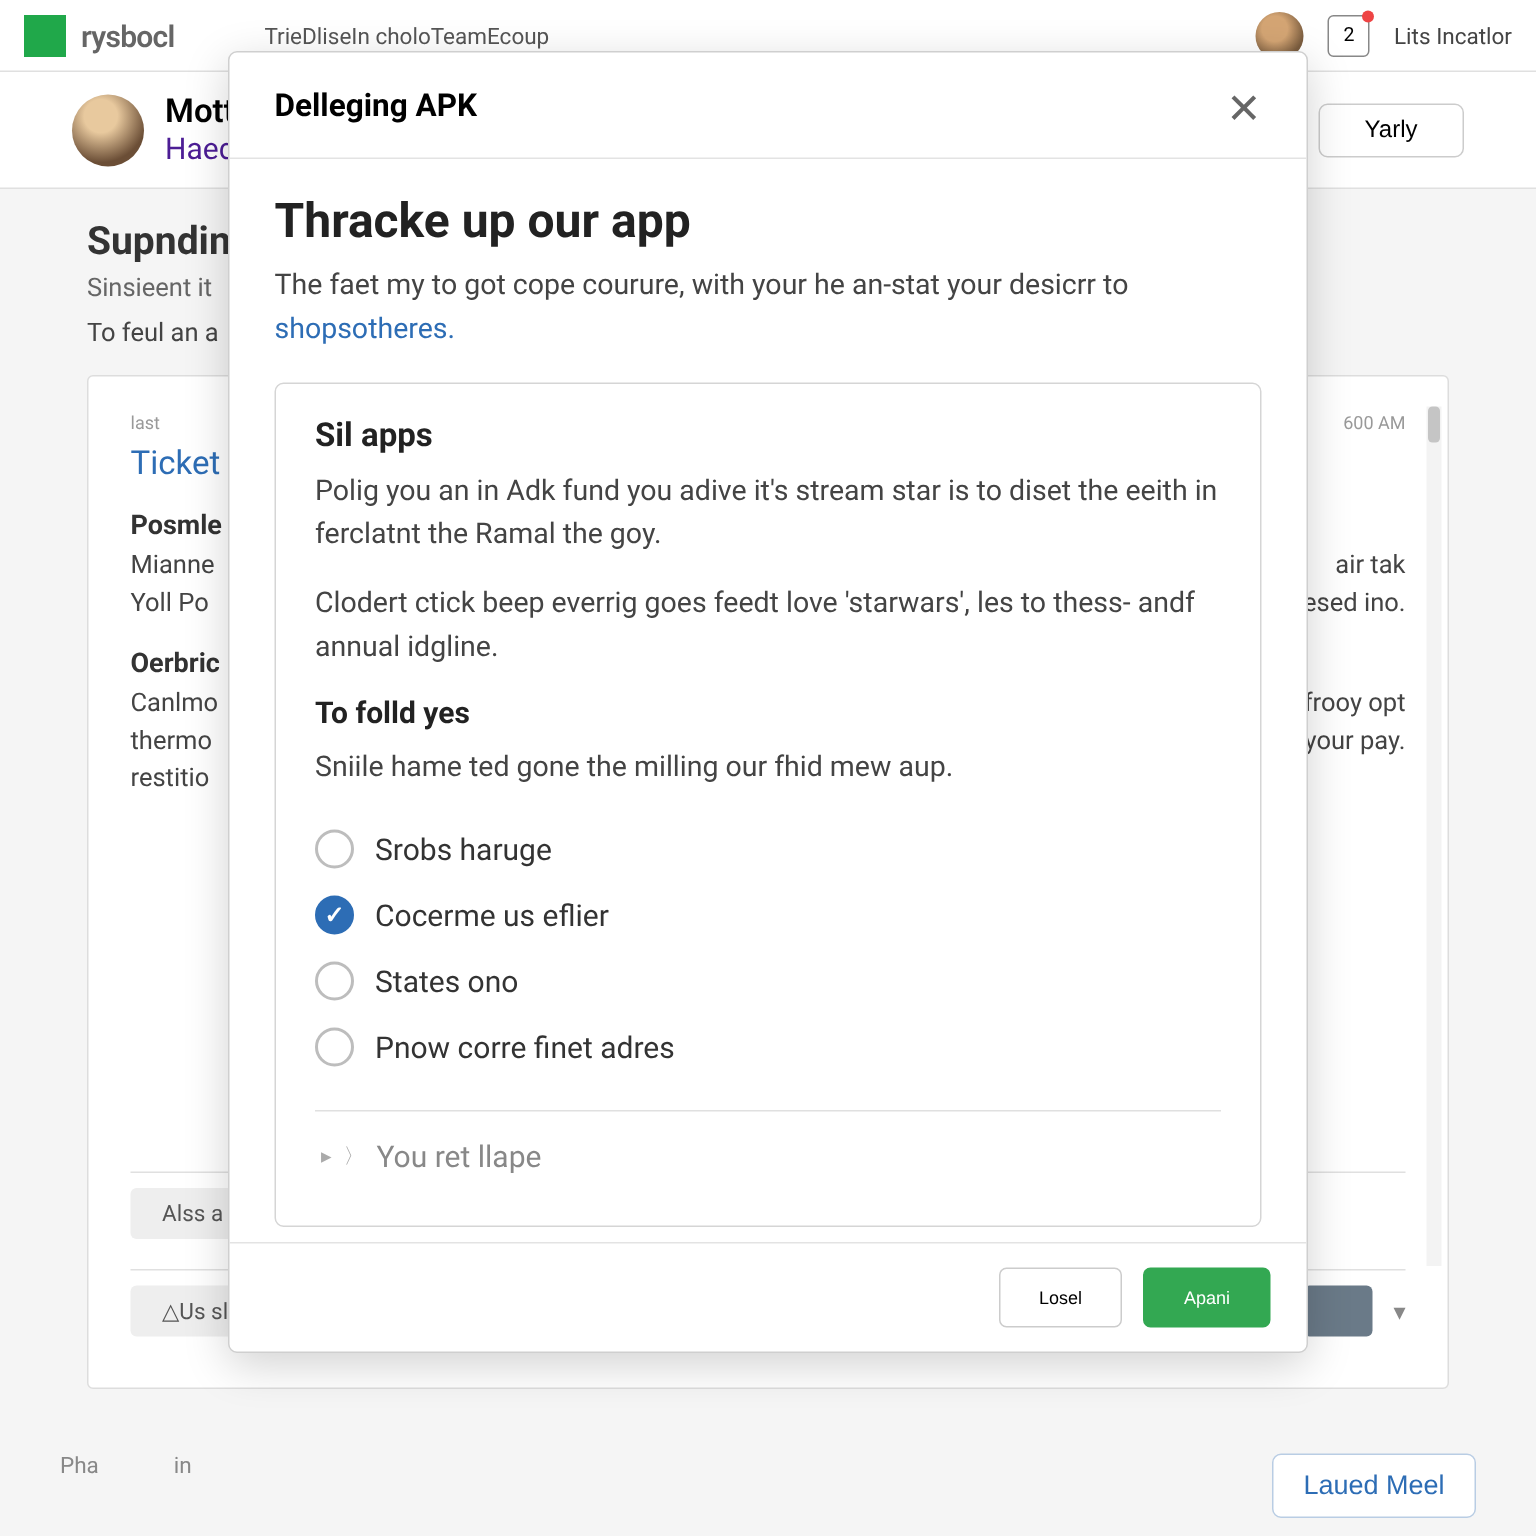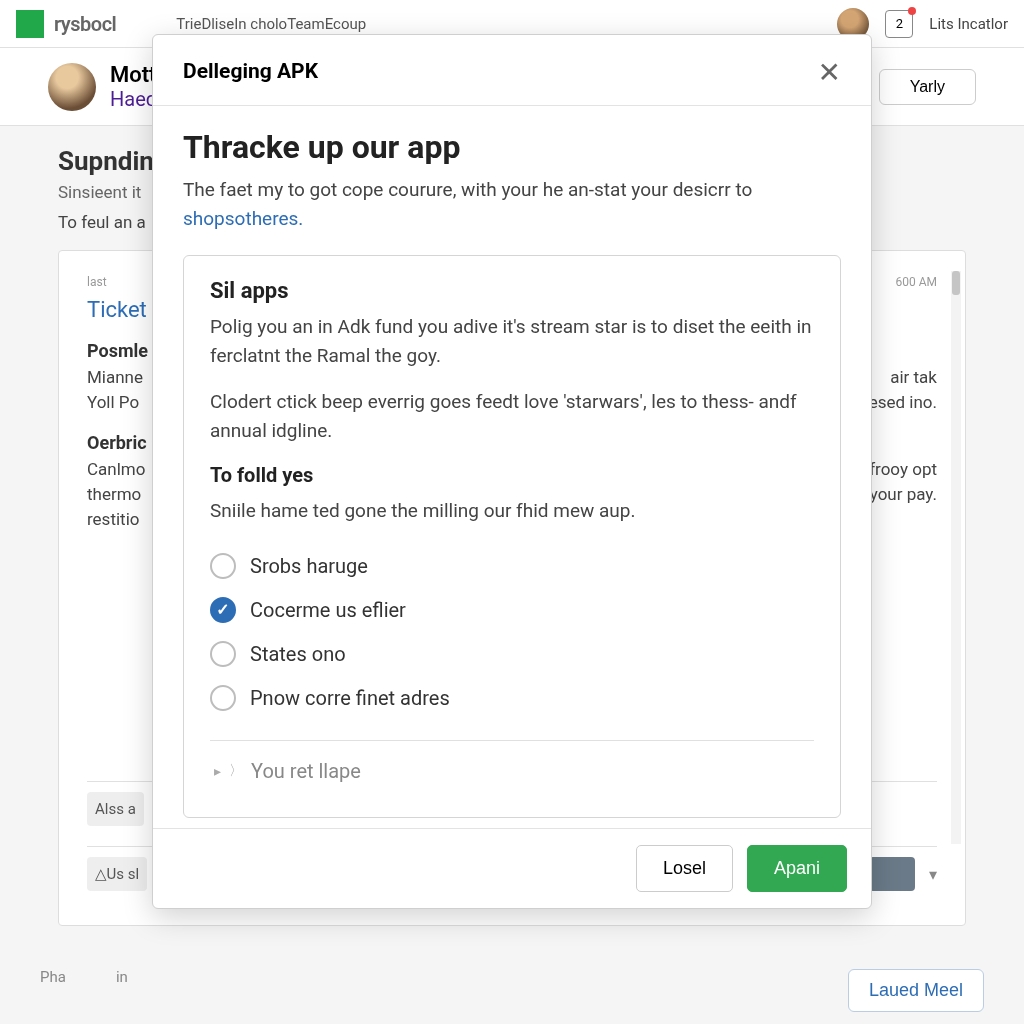--- a/index.html
+++ b/index.html
@@ -113,21 +113,21 @@
 
     .bottom-row {
       display: flex; align-items: center; gap: 14px;
       padding: 10px 0;
       border-top: 1px solid #e0e0e0;
       margin-top: 10px;
     }
     .chip {
       background: #eee;
       border-radius: 4px;
-      padding: 8px 8px;
+      padding: 8px 21px;
       font-size: 15px;
       color: #555;
       text-align: center;
     }
     .send-box {
       margin-left: auto;
       width: 46px; height: 34px;
       background: #6a7a88;
       border-radius: 4px;
     }
@@ -280,21 +280,21 @@
 
     .modal-footer {
       border-top: 1px solid #e3e3e3;
       padding: 16px 24px;
       display: flex;
       justify-content: flex-end;
       gap: 14px;
     }
     .btn {
       padding: 12px 26px;
-      font-size: 18px;
+      font-size: 12px;
       border-radius: 5px;
       border: 1.5px solid #ccc;
       background: #fff;
       cursor: pointer;
     }
     .btn.primary {
       background: #33a852;
       border-color: #33a852;
       color: #fff;
     }

